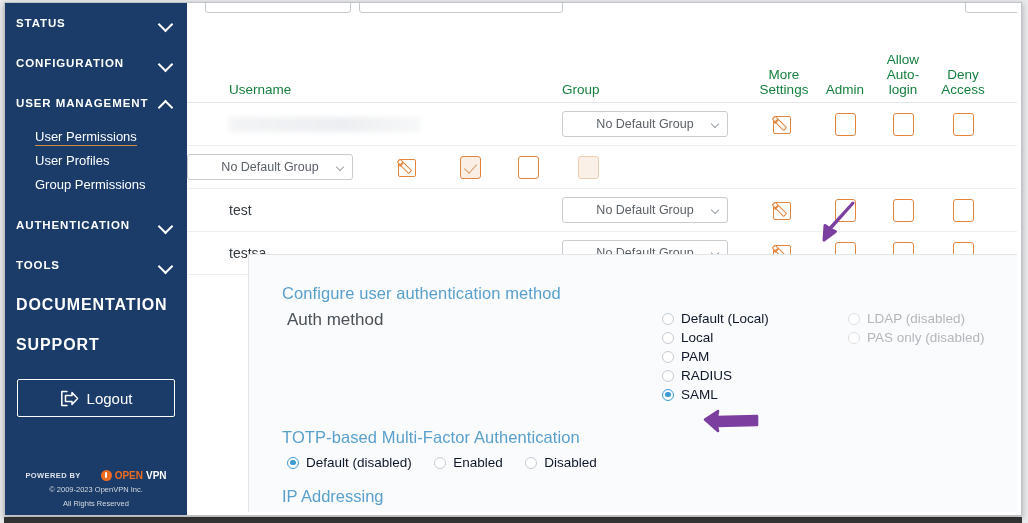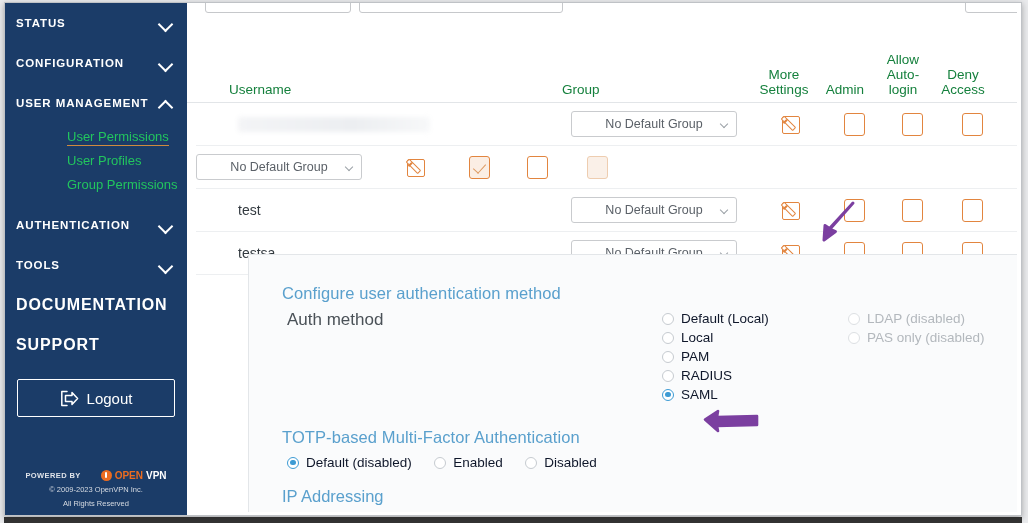--- a/index.html
+++ b/index.html
@@ -65,24 +65,23 @@
     transform: rotate(45deg);
   }
   .chev.up::before {
     transform: rotate(-135deg);
     top: 3px;
   }
   .submenu { padding: 2px 0 8px 0; }
   .submenu-item {
     padding: 3px 0 3px 30px;
     font-size: 13px;
-    color: #22c55e;
+    color: #ffffff;
     cursor: pointer;
     line-height: 18px;
-    margin-left: 32px;
   }
   .submenu-item.active span.txt {
     border-bottom: 1.6px solid #d08a3e;
     padding-bottom: 1px;
   }
   .plain-item {
     display: flex;
     align-items: center;
     height: 40px;
     padding: 0 11px;
@@ -197,21 +196,20 @@
   .col-more  { width: 64px; text-align: center; }
   .col-admin { width: 58px; text-align: center; }
   .col-auto  { width: 58px; text-align: center; }
   .col-deny  { width: 62px; text-align: center; }
 
   .trow {
     display: flex;
     align-items: center;
     height: 43px;
     border-bottom: 1px solid #edeff1;
-    margin-left: 9px;
   }
   .cell { display: flex; align-items: center; }
   .cell.center { justify-content: center; }
   .uname { font-size: 14px; color: #333a40; }
   .uname.redacted {
     display: block;
     width: 192px; height: 15px;
     background: linear-gradient(90deg,#f3f4f6,#eceef1 60%,#f7f8f9);
     border-radius: 2px;
     filter: blur(2.4px);

